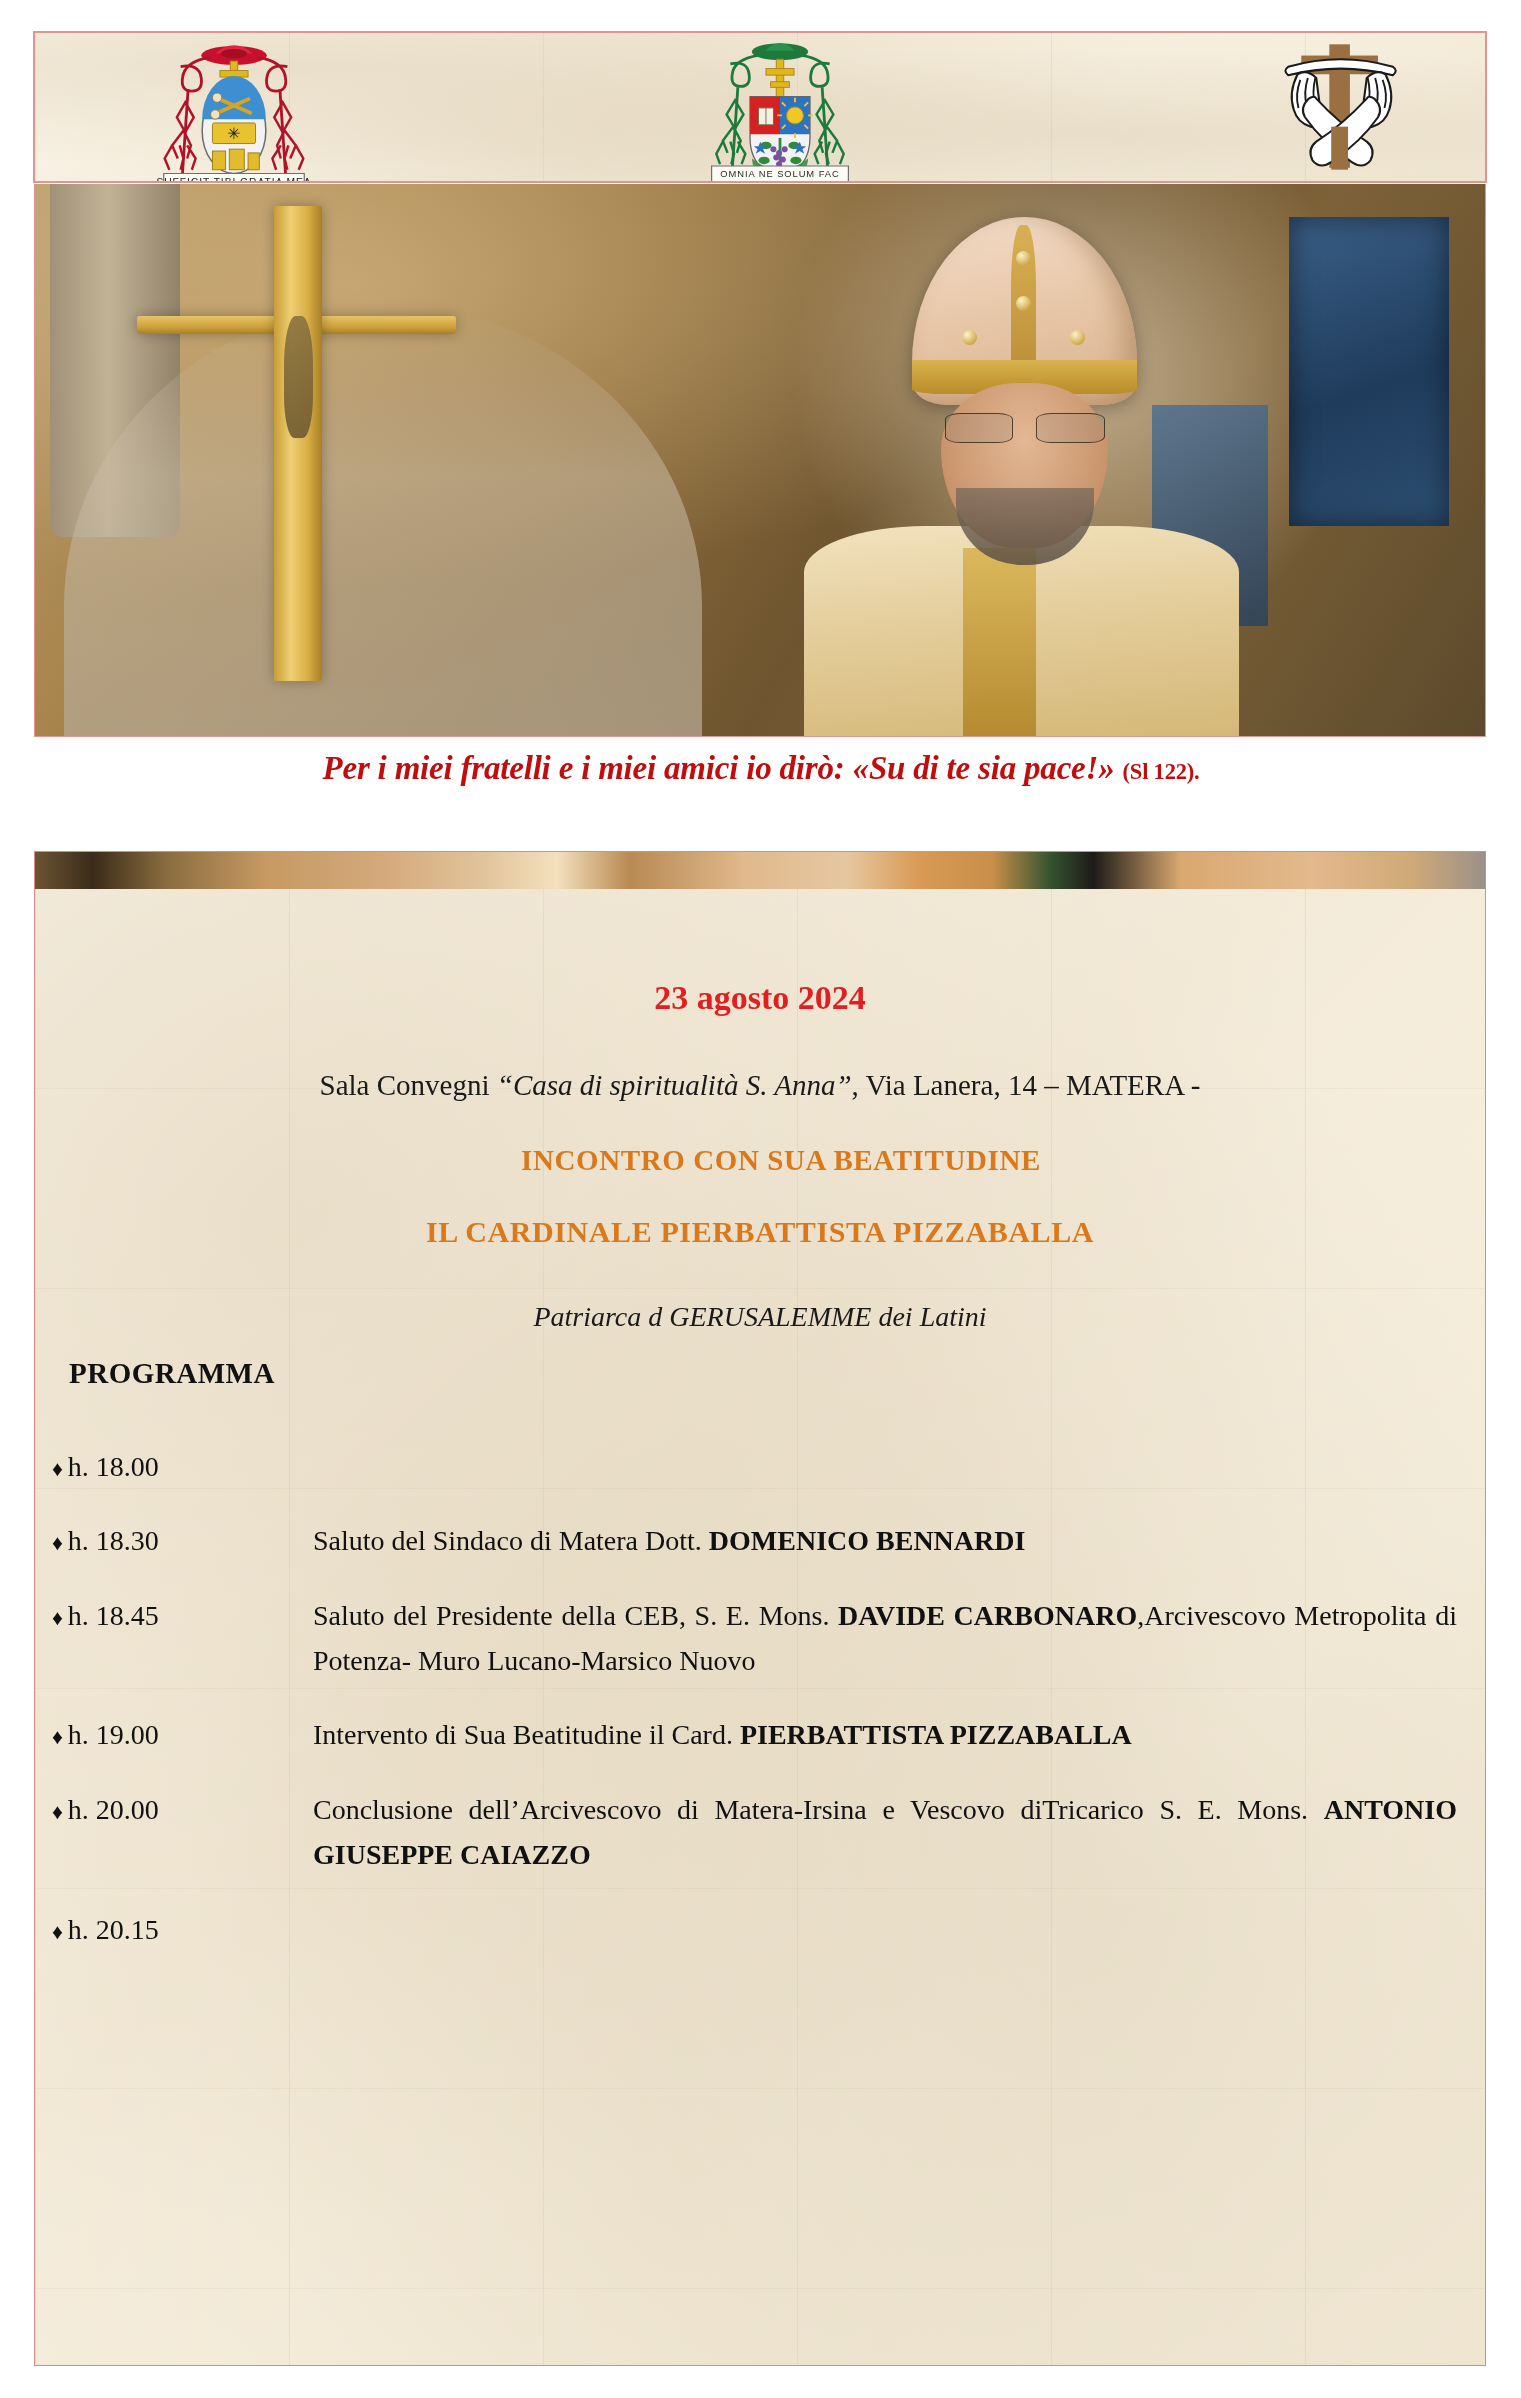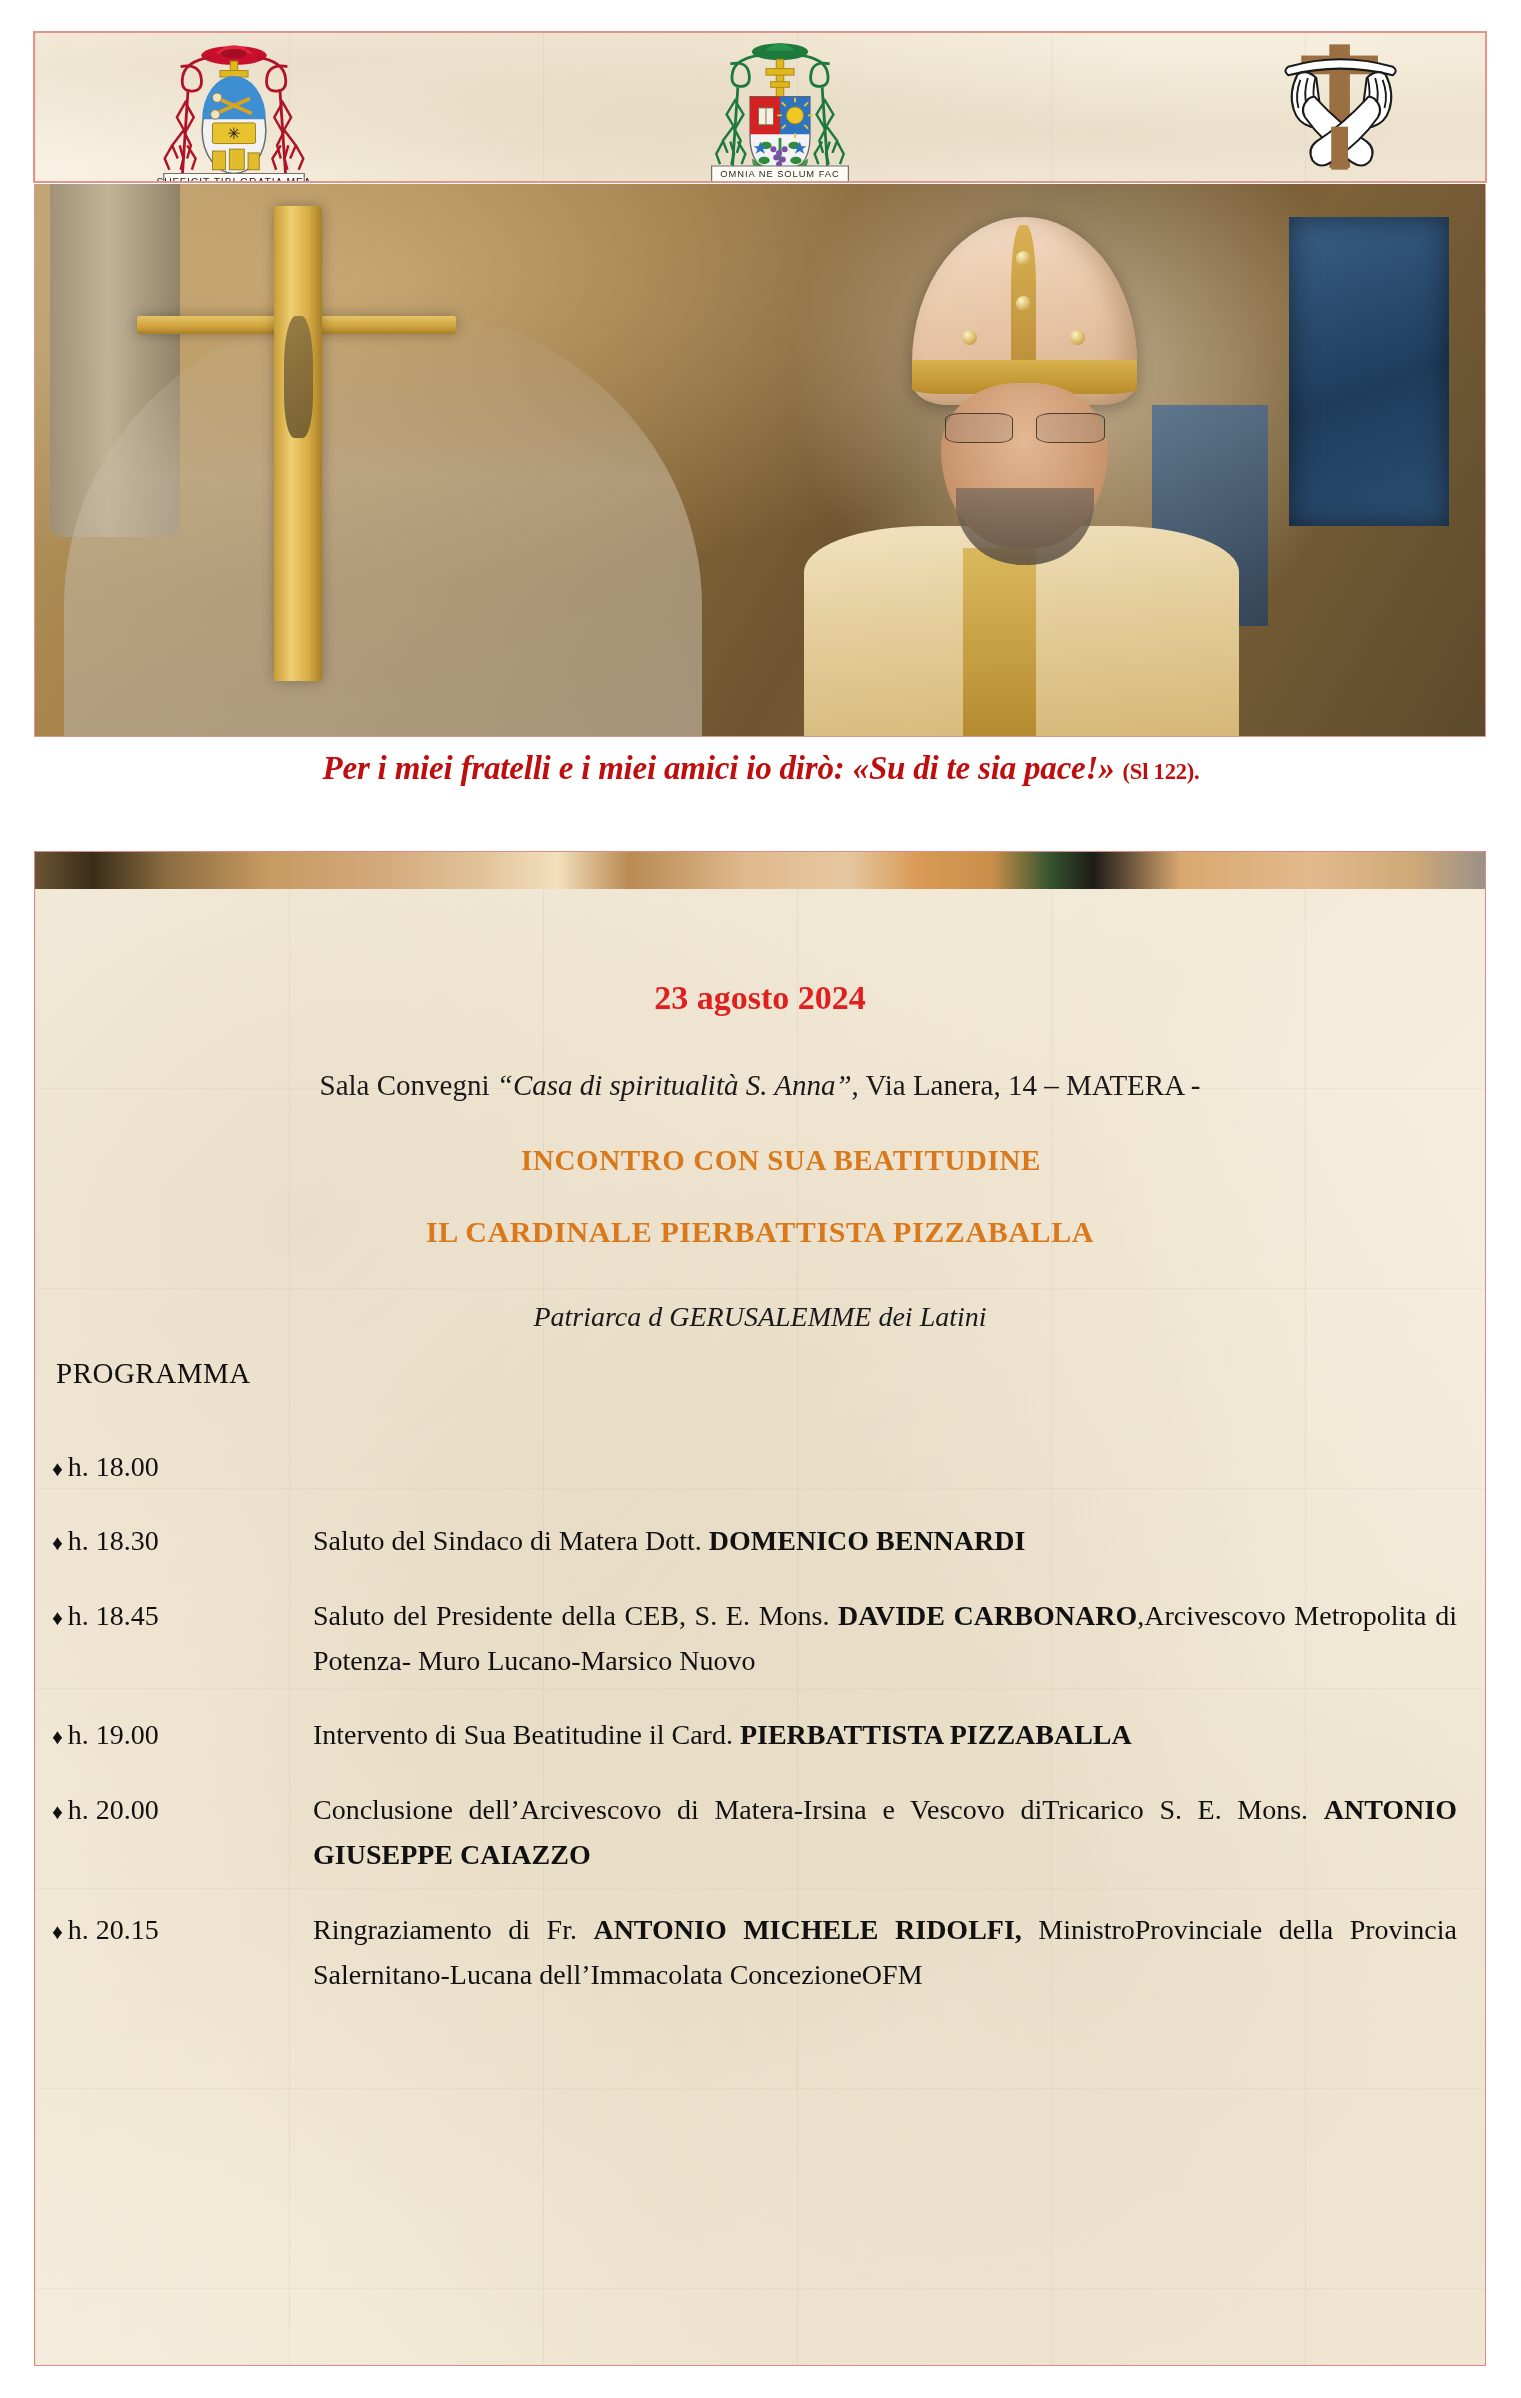--- a/index.html
+++ b/index.html
@@ -197,22 +197,22 @@
     position:absolute;left:0;top:326px;width:100%;
     text-align:center;color:#d9791c;
     font-weight:bold;font-size:30px;letter-spacing:0.6px;
   }
   .subtitle{
     position:absolute;left:0;top:412px;width:100%;
     text-align:center;color:#1a1a1a;
     font-style:italic;font-size:28px;
   }
   .programma{
-    position:absolute;left:21px;top:468px;
-    color:#111;font-weight:normal;font-size:29px;letter-spacing:0.5px;
+    position:absolute;left:34px;top:468px;
+    color:#111;font-weight:bold;font-size:29px;letter-spacing:0.5px;
   }
 
   
   .prog{
     position:absolute;left:17px;top:555px;width:1405px;
   }
   .prog-item{
     display:flex;
     margin-bottom:29px;
     font-size:28px;color:#111;line-height:1.62;gap:36px;
@@ -456,21 +456,20 @@
             <div class="prog-body">
               <span class="nowrapline"><span>Intervento di Sua Beatitudine il Card. </span><span class="b">PIERBATTISTA PIZZABALLA</span></span>
             </div>
           </div>
           <div class="prog-item">
             <div class="prog-time"><span class="bullet">♦</span><span>h. 20.00</span></div>
             <div class="prog-body just"><span class="nowrapline"><span>Conclusione dell’Arcivescovo di Matera-Irsina e Vescovo di</span></span><span class="nowrapline"><span>Tricarico S. E. Mons. </span><span class="b">ANTONIO GIUSEPPE CAIAZZO</span></span></div>
           </div>
           <div class="prog-item">
             <div class="prog-time"><span class="bullet">♦</span><span>h. 20.15</span></div>
-            <div class="prog-body just"><span class="nowrapline"><span>Ringraziamento di Fr. </span><span class="b">ANTONIO MICHELE RIDOLFI,</span><span> Ministro</span></span><span class="nowrapline"><span>Provinciale della Provincia Salernitano-Lucana dell’Immacolata Concezione</span></span><span class="nowrapline"><span>OFM</span></span></div>
           </div>
         </div>
 
     </div>
   </div>
 
 </div>
 
 
 </body></html>

